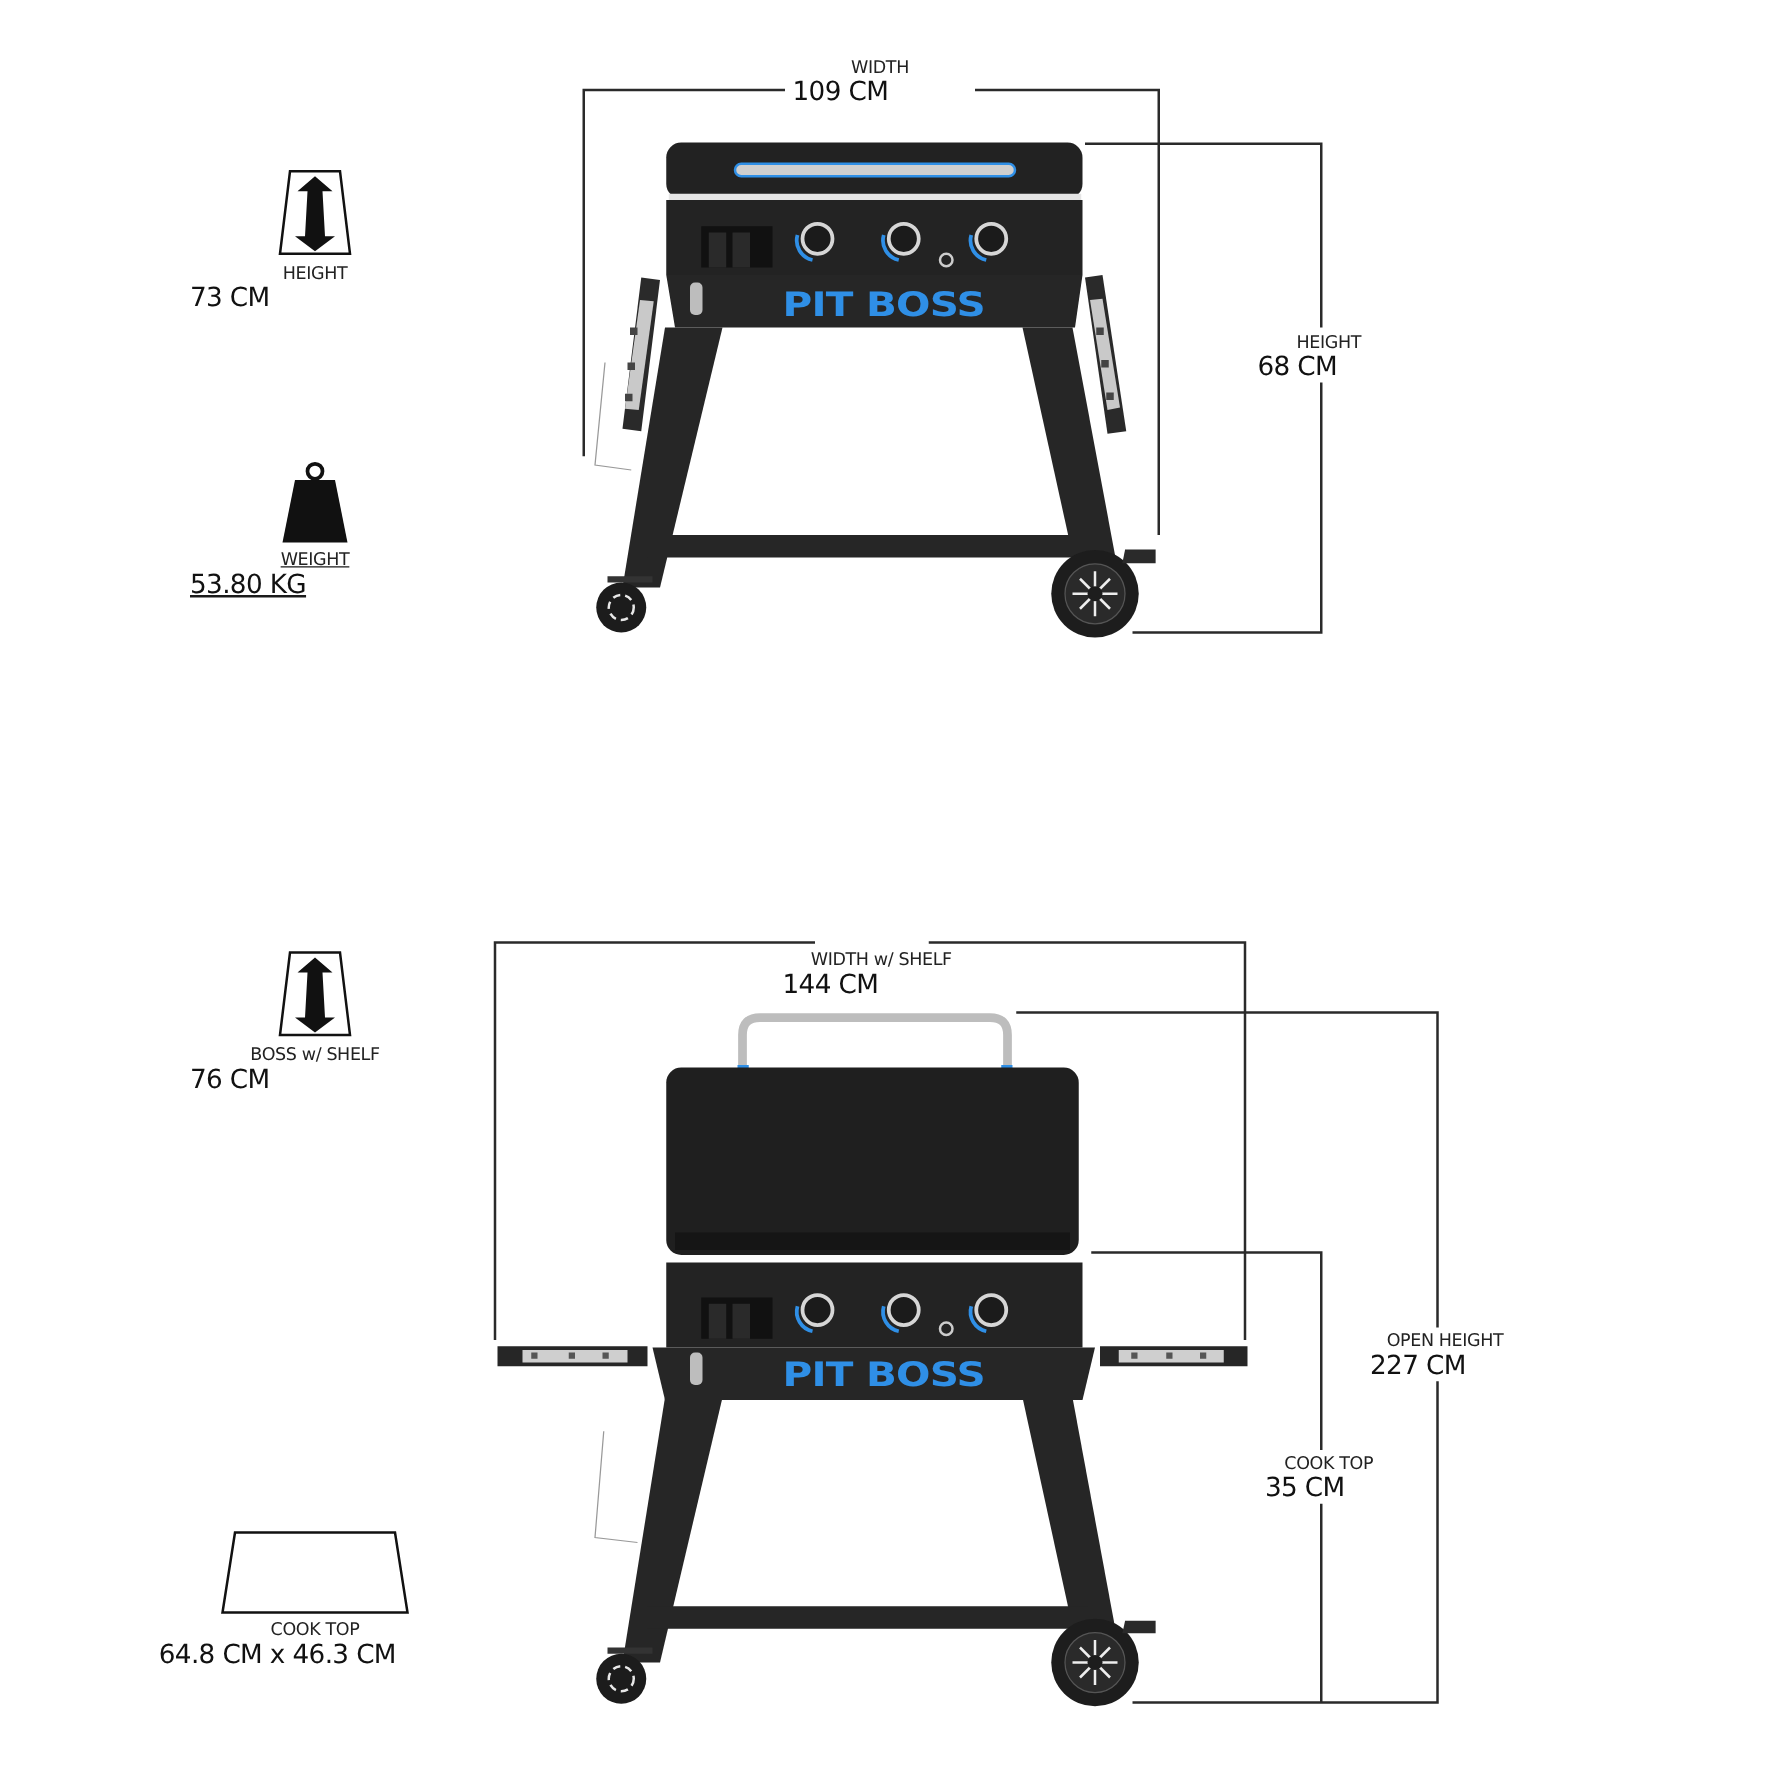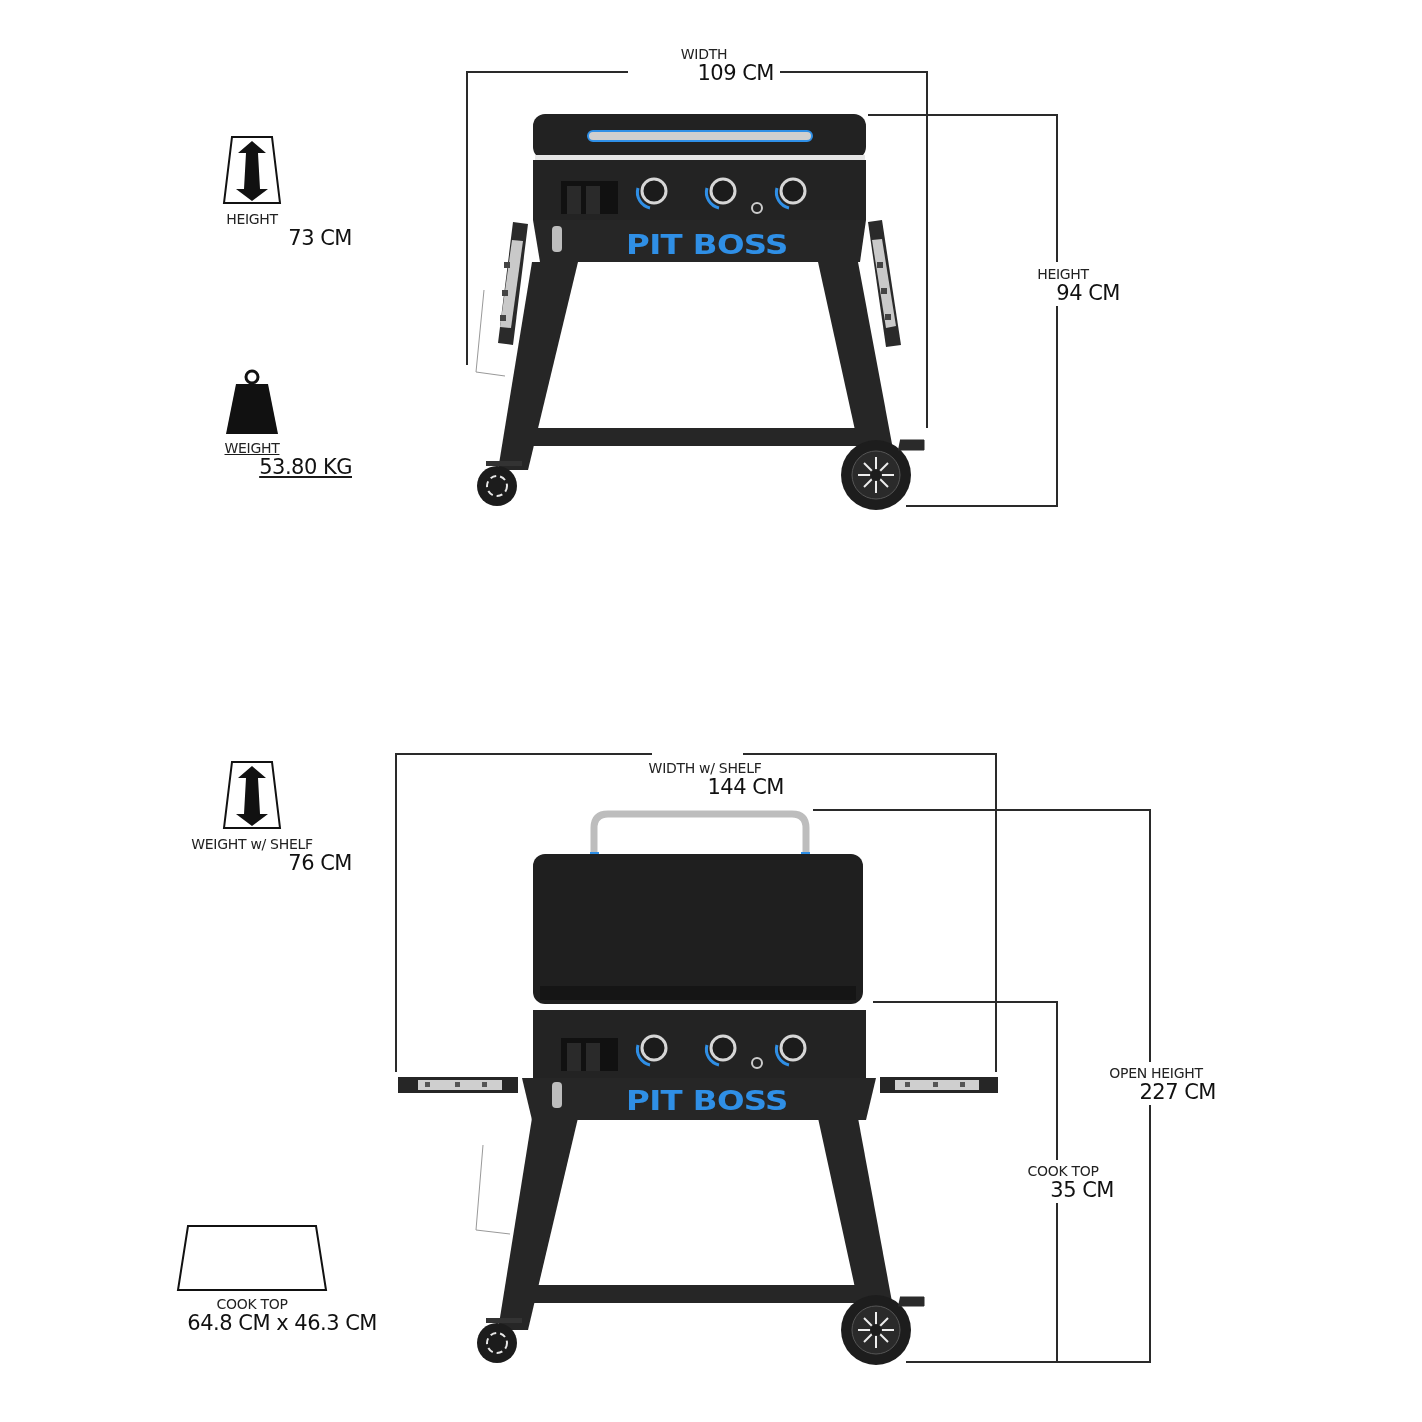--- a/index.html
+++ b/index.html
@@ -1,19 +1,19 @@
 <!DOCTYPE html>
 <html><head>
 <meta charset="utf-8">
 <style>
   html, body { margin:0; padding:0; background:#ffffff; }
   body { width:1422px; height:1422px; position:relative; overflow:hidden;
          font-family:"DejaVu Sans", "Liberation Sans", sans-serif; color:#1a1a1a; }
   .lbl-small { font-size:14px; letter-spacing:-0.3px; line-height:16px; color:#222; }
-  .lbl-big { font-size:21px; letter-spacing:-0.5px; text-align:right; line-height:22px; color:#111; }
+  .lbl-big { font-size:21px; letter-spacing:-0.5px; text-align:left; line-height:22px; color:#111; }
   .spec { position:absolute; width:200px; text-align:center; }
   .spec svg { display:block; margin:0 auto; }
   .dimlabel { position:absolute; background:#fff; padding:0 6px; text-align:center; }
   svg.full { position:absolute; left:0; top:0; }
   .brand { position:absolute; font-family:"DejaVu Sans", sans-serif; font-weight:bold;
            color:#2f8fe6; font-size:27px; letter-spacing:-0.5px; transform:scaleX(1.2); transform-origin:left center;}
 </style>
 </head>
 <body>
 
@@ -164,21 +164,21 @@
   <polyline points="900,1297 924,1297 924,1306 898,1306" fill="#2a2a2a" stroke="#2a2a2a"></polyline>
 </svg>
 <div class="brand" style="left:626px; top:1085px;">PIT BOSS</div>
 
 <div class="dimlabel" style="left:628px; top:46px; width:140px;">
   <div class="lbl-small">WIDTH</div>
   <div class="lbl-big">109 CM</div>
 </div>
 <div class="dimlabel" style="left:1000px; top:266px; width:114px;">
   <div class="lbl-small">HEIGHT</div>
-  <div class="lbl-big">94 CM</div>
+  <div class="lbl-big">68 CM</div>
 </div>
 <div class="dimlabel" style="left:620px; top:760px; width:158px;">
   <div class="lbl-small">WIDTH w/ SHELF</div>
   <div class="lbl-big">144 CM</div>
 </div>
 <div class="dimlabel" style="left:1090px; top:1065px; width:120px;">
   <div class="lbl-small">OPEN HEIGHT</div>
   <div class="lbl-big">227 CM</div>
 </div>
 <div class="dimlabel" style="left:1006px; top:1163px; width:102px;">
@@ -202,21 +202,21 @@
   </svg>
   <div class="lbl-small" style="margin-top:4px;">WEIGHT</div>
   <div class="lbl-big">53.80 KG</div>
 </div>
 
 <div class="spec" style="left:152px; top:760px;">
   <svg width="60" height="72" viewBox="0 0 60 72">
     <polygon points="10,2 50,2 58,68 2,68" fill="#fff" stroke="#111" stroke-width="2"></polygon>
     <polygon points="30,6 44,18 36,18 38,54 46,54 30,66 14,54 22,54 24,18 16,18" fill="#111"></polygon>
   </svg>
-  <div class="lbl-small" style="margin-top:4px;">WEIGHT w/ SHELF</div>
+  <div class="lbl-small" style="margin-top:4px;">BOSS w/ SHELF</div>
   <div class="lbl-big">76 CM</div>
 </div>
 
 <div class="spec" style="left:127px; top:1224px; width:250px;">
   <svg width="152" height="70" viewBox="0 0 152 70">
     <polygon points="12,2 140,2 150,66 2,66" fill="#fff" stroke="#111" stroke-width="2"></polygon>
   </svg>
   <div class="lbl-small" style="margin-top:2px;">COOK TOP</div>
   <div class="lbl-big">64.8 CM x 46.3 CM</div>
 </div>

